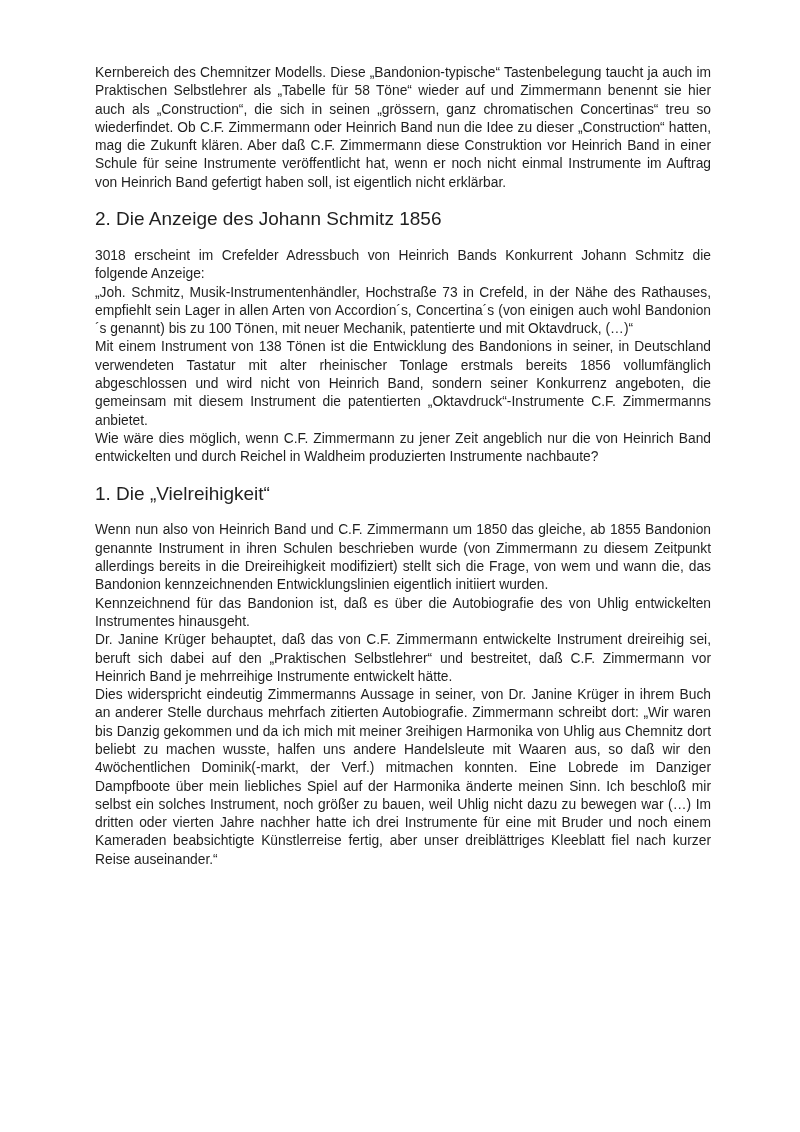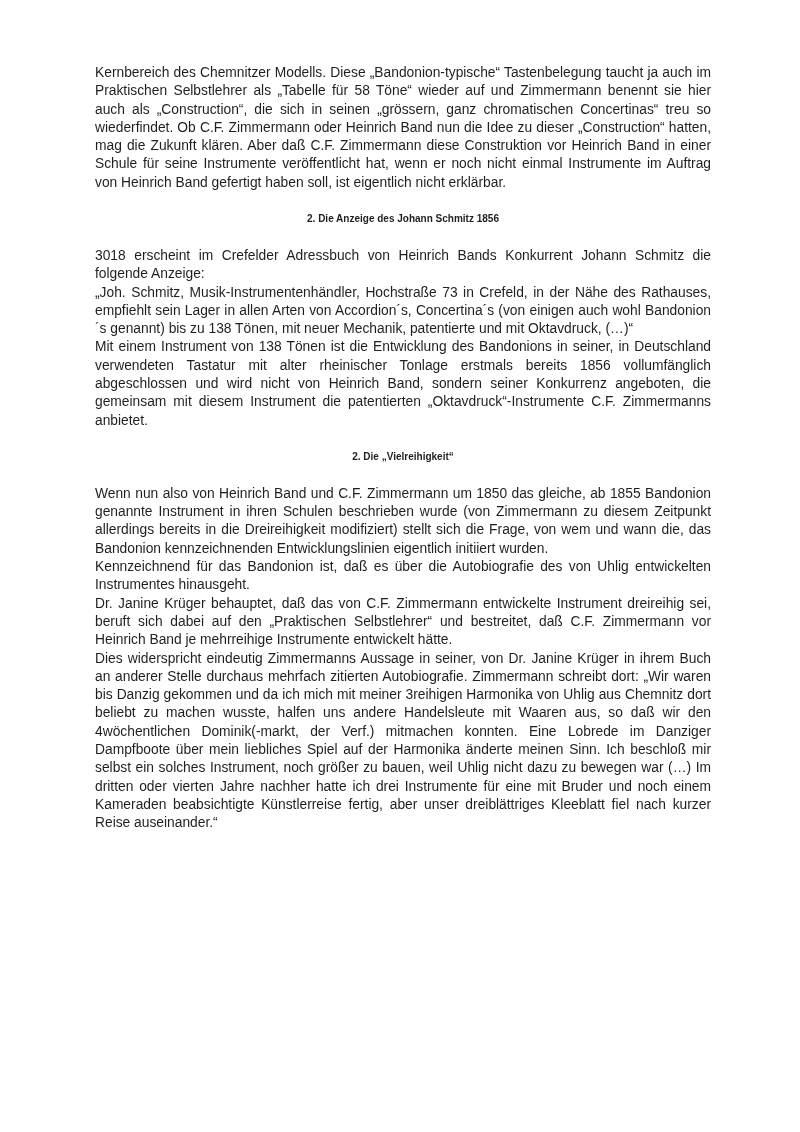--- a/index.html
+++ b/index.html
@@ -25,34 +25,35 @@
     line-height: 18.3px;
     color: #1f1f1f;
   }
   .para {
     margin: 0;
     text-align: justify;
     text-justify: inter-word;
   }
   .heading {
     margin: 18.3px 0;
-    font-size: 10px;
-    font-weight: 700;
-    text-align: center;
+    font-size: 19px;
+    font-weight: 400;
+    text-align: left;
   }
 </style>
 </head>
 <body>
 
 <div class="sheet">
   <div class="textblock">
     <p class="para">Kernbereich des Chemnitzer Modells. Diese „Bandonion-typische“ Tastenbelegung taucht ja auch im Praktischen Selbstlehrer als „Tabelle für 58 Töne“ wieder auf und Zimmermann benennt sie hier auch als „Construction“, die sich in seinen „grössern, ganz chromatischen Concertinas“ treu so wiederfindet. Ob C.F. Zimmermann oder Heinrich Band nun die Idee zu dieser „Construction“ hatten, mag die Zukunft klären. Aber daß C.F. Zimmermann diese Construktion vor Heinrich Band in einer Schule für seine Instrumente veröffentlicht hat, wenn er noch nicht einmal Instrumente im Auftrag von Heinrich Band gefertigt haben soll, ist eigentlich nicht erklärbar.</p>
     <p class="heading">2. Die Anzeige des Johann Schmitz 1856</p>
     <p class="para">3018 erscheint im Crefelder Adressbuch von Heinrich Bands Konkurrent Johann Schmitz die folgende Anzeige:</p>
-    <p class="para">„Joh. Schmitz, Musik-Instrumentenhändler, Hochstraße 73 in Crefeld, in der Nähe des Rathauses, empfiehlt sein Lager in allen Arten von Accordion´s, Concertina´s (von einigen auch wohl Bandonion´s genannt) bis zu 138 Tönen, mit neuer Mechanik, patentierte und mit Oktavdruck, (…)“</p>
+    <p class="para">„Joh. Schmitz, Musik-Instrumentenhändler, Hochstraße 73 in Crefeld, in der Nähe des Rathauses, empfiehlt sein Lager in allen Arten von Accordion´s, Concertina´s (von einigen auch wohl Bandonion´s genannt) bis zu 100 Tönen, mit neuer Mechanik, patentierte und mit Oktavdruck, (…)“</p>
     <p class="para">Mit einem Instrument von 138 Tönen ist die Entwicklung des Bandonions in seiner, in Deutschland verwendeten Tastatur mit alter rheinischer Tonlage erstmals bereits 1856 vollumfänglich abgeschlossen und wird nicht von Heinrich Band, sondern seiner Konkurrenz angeboten, die gemeinsam mit diesem Instrument die patentierten „Oktavdruck“-Instrumente C.F. Zimmermanns anbietet.</p>
-    <p class="heading">2. Die „Vielreihigkeit“</p>
+    <p class="para">Wie wäre dies möglich, wenn C.F. Zimmermann zu jener Zeit angeblich nur die von Heinrich Band entwickelten und durch Reichel in Waldheim produzierten Instrumente nachbaute?</p>
+    <p class="heading">1. Die „Vielreihigkeit“</p>
     <p class="para">Wenn nun also von Heinrich Band und C.F. Zimmermann um 1850 das gleiche, ab 1855 Bandonion genannte Instrument in ihren Schulen beschrieben wurde (von Zimmermann zu diesem Zeitpunkt allerdings bereits in die Dreireihigkeit modifiziert) stellt sich die Frage, von wem und wann die, das Bandonion kennzeichnenden Entwicklungslinien eigentlich initiiert wurden.</p>
     <p class="para">Kennzeichnend für das Bandonion ist, daß es über die Autobiografie des von Uhlig entwickelten Instrumentes hinausgeht.</p>
     <p class="para">Dr. Janine Krüger behauptet, daß das von C.F. Zimmermann entwickelte Instrument dreireihig sei, beruft sich dabei auf den „Praktischen Selbstlehrer“ und bestreitet, daß C.F. Zimmermann vor Heinrich Band je mehrreihige Instrumente entwickelt hätte.</p>
     <p class="para">Dies widerspricht eindeutig Zimmermanns Aussage in seiner, von Dr. Janine Krüger in ihrem Buch an anderer Stelle durchaus mehrfach zitierten Autobiografie. Zimmermann schreibt dort: „Wir waren bis Danzig gekommen und da ich mich mit meiner 3reihigen Harmonika von Uhlig aus Chemnitz dort beliebt zu machen wusste, halfen uns andere Handelsleute mit Waaren aus, so daß wir den 4wöchentlichen Dominik(-markt, der Verf.) mitmachen konnten. Eine Lobrede im Danziger Dampfboote über mein liebliches Spiel auf der Harmonika änderte meinen Sinn. Ich beschloß mir selbst ein solches Instrument, noch größer zu bauen, weil Uhlig nicht dazu zu bewegen war (…) Im dritten oder vierten Jahre nachher hatte ich drei Instrumente für eine mit Bruder und noch einem Kameraden beabsichtigte Künstlerreise fertig, aber unser dreiblättriges Kleeblatt fiel nach kurzer Reise auseinander.“</p>
   </div>
 </div>
 
 </body></html>

